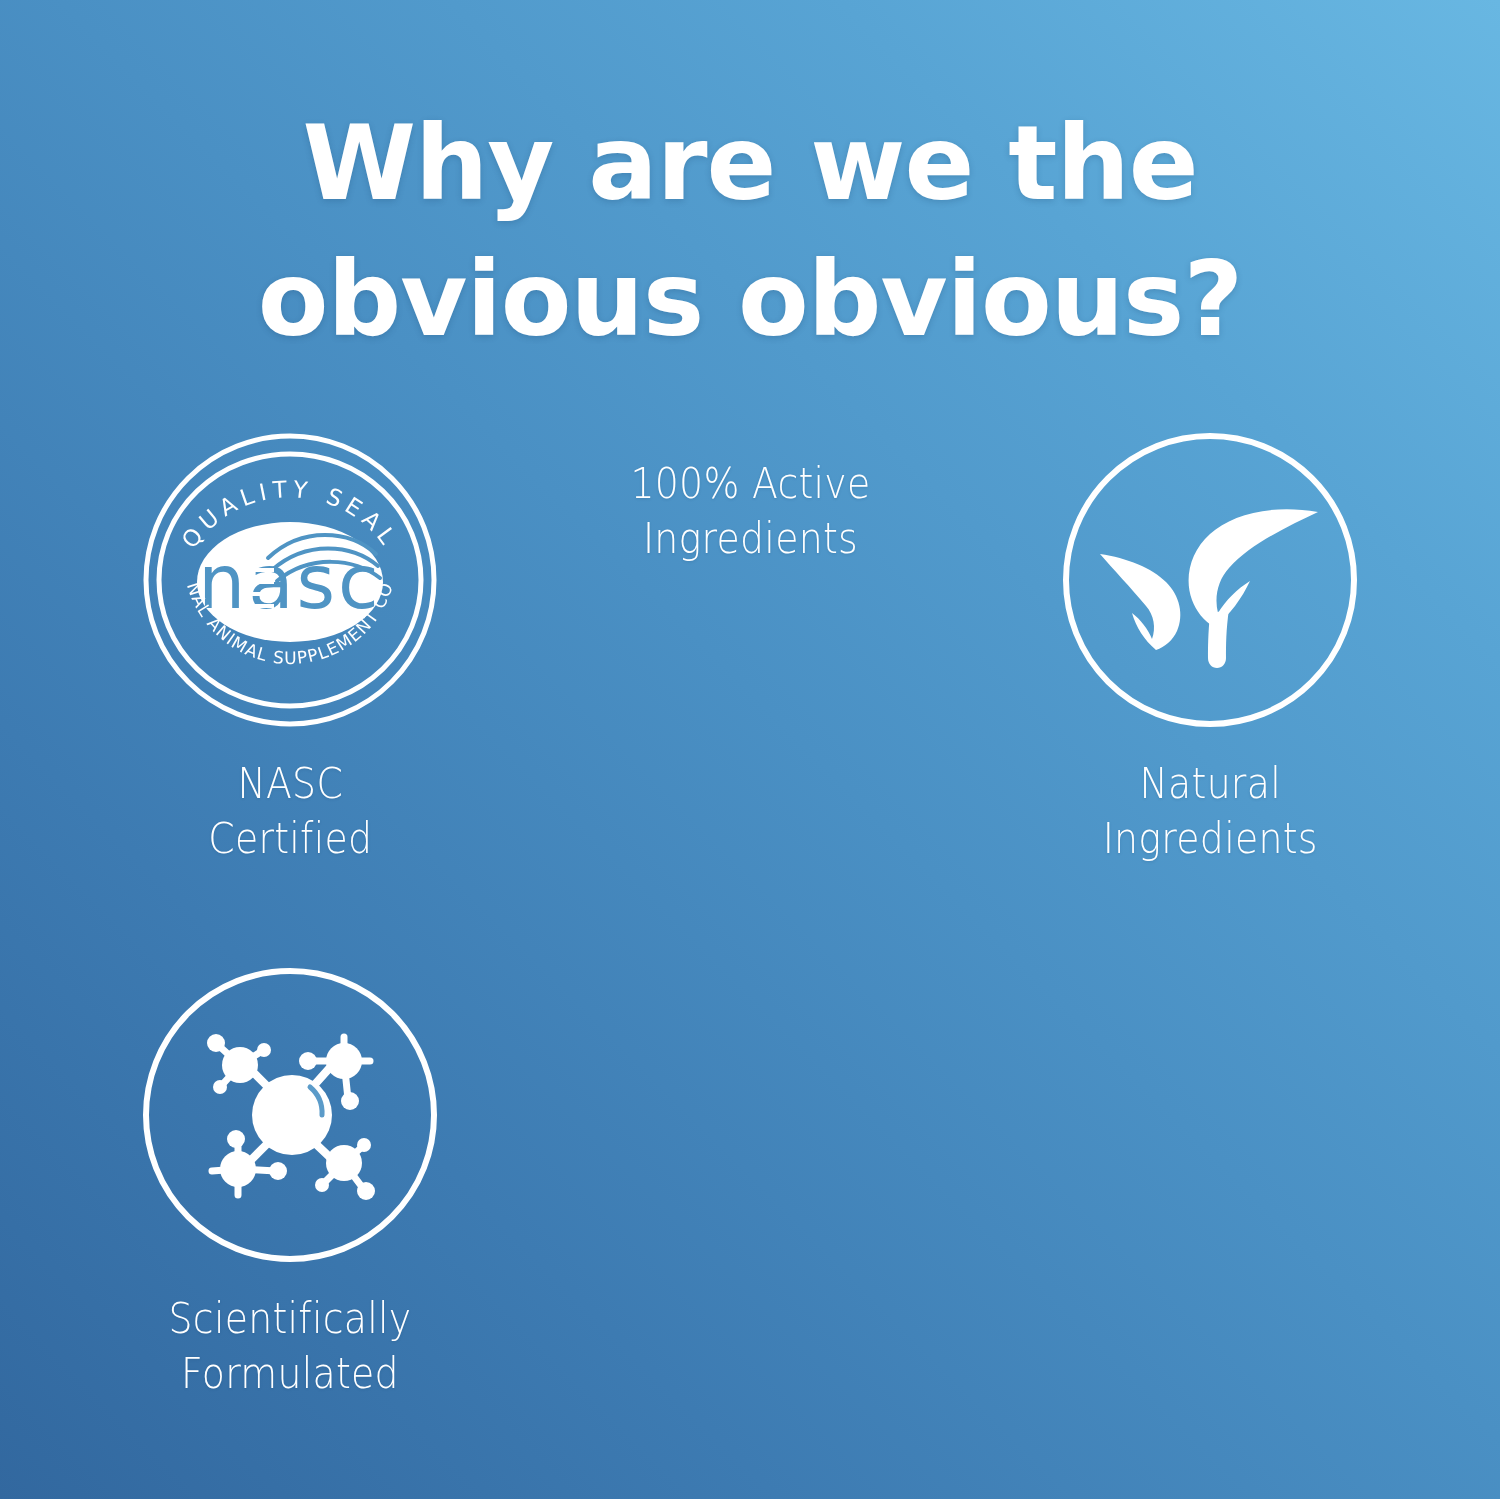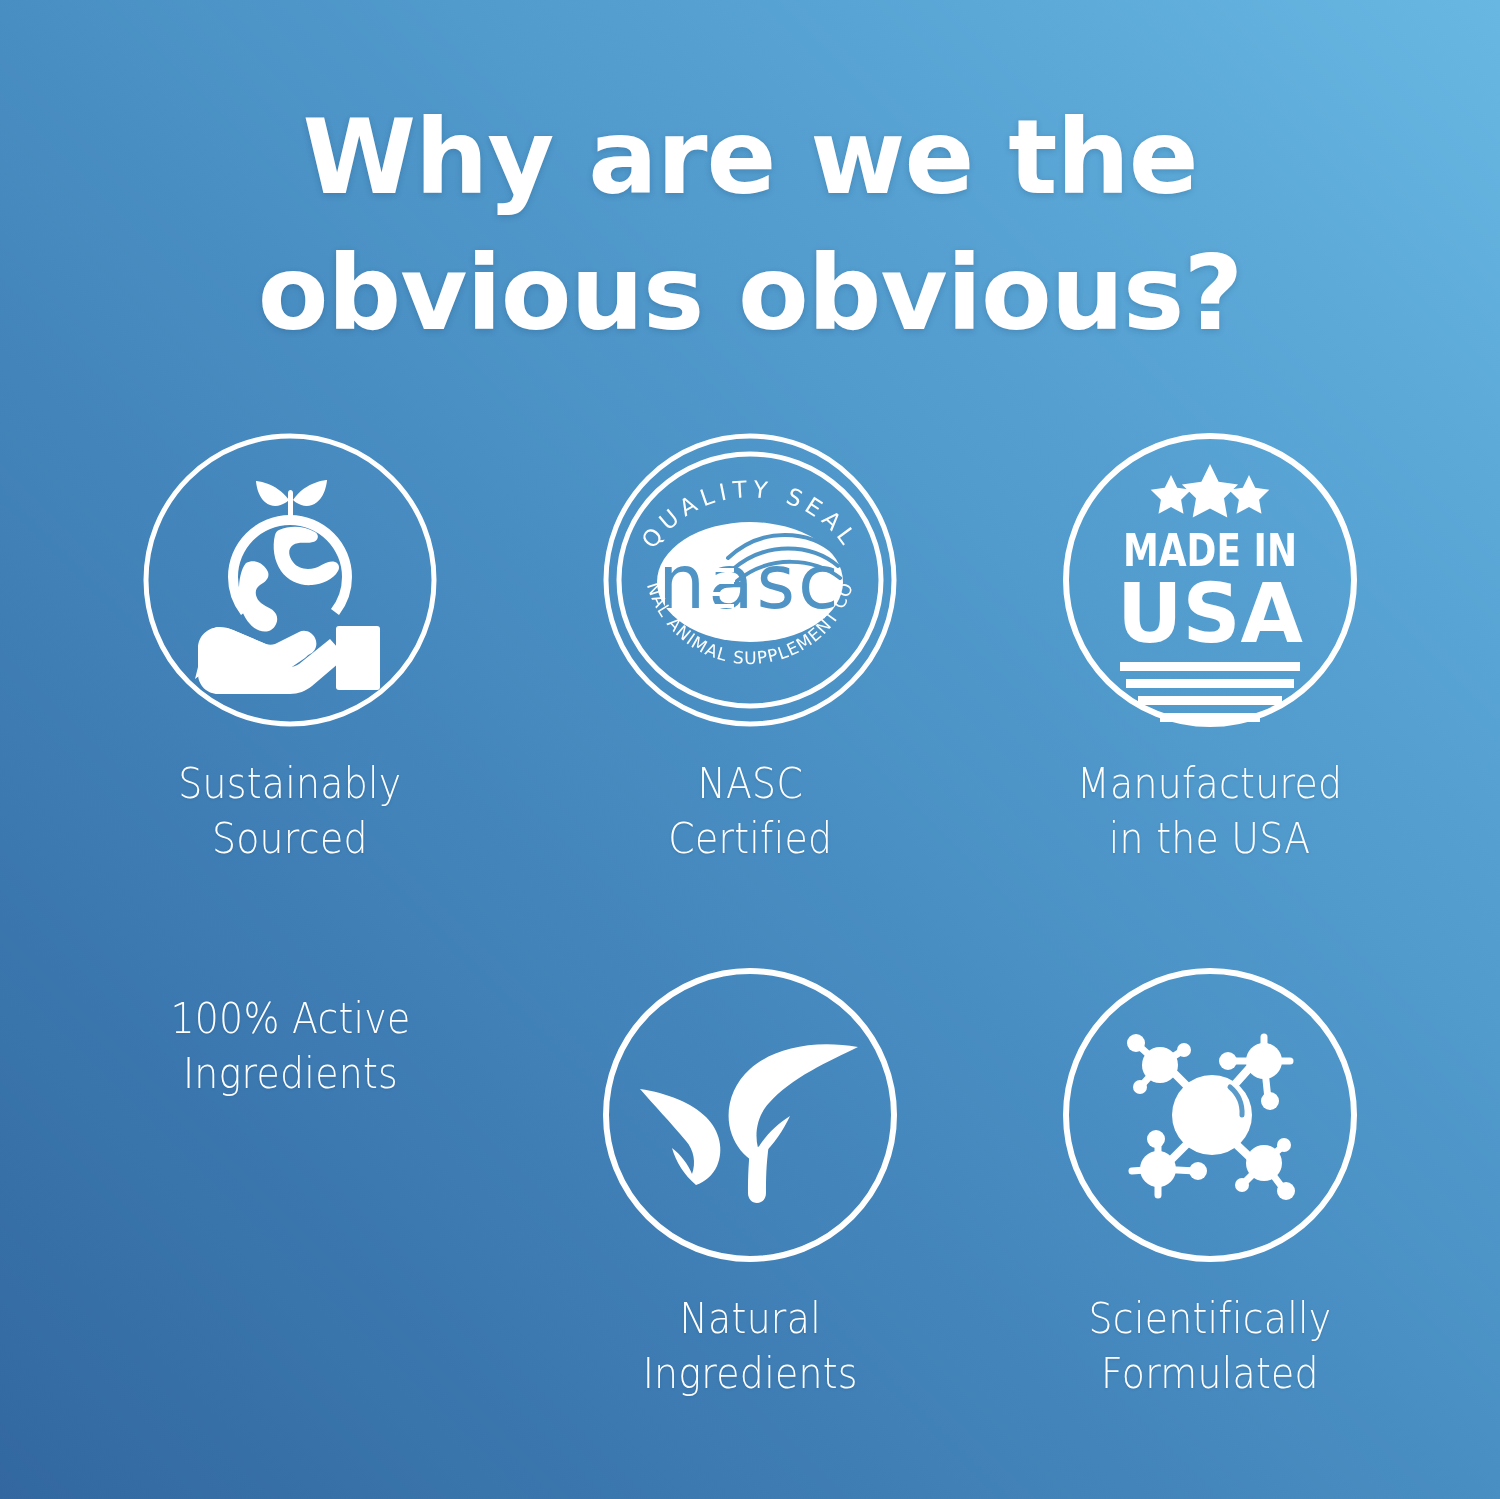--- a/index.html
+++ b/index.html
@@ -22,21 +22,21 @@
         #58a4d4 22%,
         #4a90c4 48%,
         #3d7bb2 74%,
         #32689f 100%);
     overflow: hidden;
   }
 
   
   #heading {
     position: absolute;
-    top: 90px;
+    top: 96px;
     left: 0;
     width: 1500px;
     text-align: center;
     color: #ffffff;
     font-family: "DejaVu Sans", sans-serif;
     font-weight: bold;
     font-size: 103px;
     line-height: 1.32;
     letter-spacing: -1px;
     text-shadow: 0 2px 6px rgba(20, 60, 100, .22);
@@ -84,49 +84,20 @@
 
 <div id="poster">
 
   <div id="heading">
     <span class="line">Why are we the</span>
     <span class="line">obvious obvious?</span>
   </div>
 
   <div id="grid">
 
-    <div class="cell">
-      <div class="badge">
-        <svg viewBox="0 0 300 300" xmlns="http://www.w3.org/2000/svg">
-          <circle cx="150" cy="150" r="144" fill="none" stroke="#ffffff" stroke-width="5"></circle>
-          <g fill="#ffffff">
-
-            <path d="M148 95 v-32 c0-4 5-4 5 0 v32 z"></path>
-            <path d="M149 70 c-13 -18 -33 -19 -33 -19 s1 19 14 24 c10 4 19 -5 19 -5 z"></path>
-            <path d="M153 70 c13 -19 34 -20 34 -20 s-1 20 -15 25 c-10 4 -19 -5 -19 -5 z"></path>
-
-            <path d="M150 85 a62 62 0 0 1 62 62 a62 62 0 0 1 -13 38 l-8 -6 a52 52 0 0 0 11 -32 a52 52 0 0 0 -52 -52 a52 52 0 0 0 -52 52 a52 52 0 0 0 11 32 l-8 6 a62 62 0 0 1 -13 -38 a62 62 0 0 1 62 -62 z"></path>
-
-            <path d="M106 133 c10 -5 19 2 22 9 c2 6 -3 10 -8 13 c-6 4 -5 11 -1 16 c5 6 13 6 17 13 c3 6 0 13 -5 16 c-7 4 -16 0 -21 -6 c-8 -9 -12 -22 -11 -35 c0 -9 2 -20 7 -26 z"></path>
-
-            <path d="M139 100 c12 -5 25 -4 36 2 c5 3 3 9 -2 10 c-7 2 -14 -1 -20 3 c-6 4 -4 12 0 17 c5 7 14 8 22 6 c7 -2 13 -8 20 -6 c4 1 5 6 3 9 c-5 9 -16 13 -26 14 c-12 1 -24 -4 -31 -14 c-7 -10 -9 -24 -6 -36 c1 -3 2 -4 4 -5 z"></path>
-
-            <path d="M66 205 c8 -7 18 -9 27 -5 l35 15 c4 2 9 2 13 0 l12 -6 c5 -2 11 -1 14 3 c4 5 3 12 -2 16 l-22 15 c-7 5 -16 6 -24 4 l-38 -10 c-5 -1 -10 0 -14 3 l-12 9 z"></path>
-            <path d="M66 206 c-6 5 -8 14 -5 21 c3 8 11 13 19 13 l60 4 c9 1 18 -2 25 -7 l36 -24 c6 -4 8 -12 4 -18 c-4 -6 -12 -8 -18 -4 l-30 19 l-4 -11 l31 -20 c10 -7 13 -21 6 -31 c-6 -9 -18 -12 -28 -7 l-35 21 l-35 -15 c-10 -4 -21 -2 -29 5 z" opacity="0"></path>
-
-            <path d="M62 215 c0 -10 8 -18 18 -18 c4 0 9 1 13 3 l33 14 c3 1 6 1 9 0 l24 -12 c6 -3 13 0 16 6 c3 6 1 13 -5 16 l-44 25 c-6 4 -14 5 -21 4 l-27 -5 c-9 -2 -16 -8 -16 -18 z"></path>
-            <path d="M80 197 c-12 0 -22 9 -22 21 v26 c0 11 9 20 20 20 h72 c8 0 16 -3 22 -8 l34 -29 l-16 -18 l-31 25 c-3 2 -6 3 -10 3 h-14 l-38 -16 c-6 -3 -11 -5 -17 -5 z"></path>
-
-            <rect x="196" y="196" width="44" height="64" rx="3"></rect>
-          </g>
-        </svg>
-      </div>
-      <div class="caption">Sustainably
-Sourced</div>
-    </div>
 
     <div class="cell">
       <div class="badge">
         <svg viewBox="0 0 300 300" xmlns="http://www.w3.org/2000/svg">
           <defs>
             <path id="arcTop" d="M 40 155 A 112 108 0 0 1 260 155" fill="none"></path>
             <path id="arcBottom" d="M 46 150 A 106 104 0 0 0 254 150" fill="none"></path>
           </defs>
           <circle cx="150" cy="150" r="144" fill="none" stroke="#ffffff" stroke-width="5"></circle>
           <ellipse cx="150" cy="150" rx="131" ry="126" fill="none" stroke="#ffffff" stroke-width="5"></ellipse>
@@ -152,44 +123,20 @@
           </text>
           <text font-family="'DejaVu Sans', sans-serif" font-size="17" font-weight="400" fill="#ffffff" letter-spacing="1.1">
             <textPath href="#arcBottom" startOffset="50%" text-anchor="middle">NATIONAL ANIMAL SUPPLEMENT COUNCIL</textPath>
           </text>
         </svg>
       </div>
       <div class="caption">NASC
 Certified</div>
     </div>
 
-    <div class="cell">
-      <div class="badge">
-        <svg viewBox="0 0 300 300" xmlns="http://www.w3.org/2000/svg">
-          <circle cx="150" cy="150" r="144" fill="none" stroke="#ffffff" stroke-width="6"></circle>
-          <g fill="#ffffff">
-
-            <path d="M111 45 l6.2 12.8 l14.1 2 l-10.2 9.9 l2.4 14 l-12.5 -6.6 l-12.5 6.6 l2.4 -14 l-10.2 -9.9 l14.1 -2 z"></path>
-            <path d="M150 34 l8.6 17.7 l19.5 2.8 l-14.1 13.7 l3.3 19.4 l-17.3 -9.1 l-17.3 9.1 l3.3 -19.4 l-14.1 -13.7 l19.5 -2.8 z"></path>
-            <path d="M189 45 l6.2 12.8 l14.1 2 l-10.2 9.9 l2.4 14 l-12.5 -6.6 l-12.5 6.6 l2.4 -14 l-10.2 -9.9 l14.1 -2 z"></path>
-          </g>
-          <text x="150" y="136" text-anchor="middle" font-family="'DejaVu Sans', sans-serif" font-weight="bold" font-size="44" fill="#ffffff" transform="translate(0,0) scale(1,1)" textLength="174" lengthAdjust="spacingAndGlyphs">MADE IN</text>
-          <text x="150" y="212" text-anchor="middle" font-family="'DejaVu Sans', sans-serif" font-weight="bold" font-size="82" fill="#ffffff" textLength="186" lengthAdjust="spacingAndGlyphs">USA</text>
-
-          <g fill="#ffffff">
-            <rect x="60" y="232" width="180" height="9"></rect>
-            <rect x="66" y="249" width="168" height="9"></rect>
-            <rect x="78" y="266" width="144" height="9"></rect>
-            <rect x="100" y="283" width="100" height="9"></rect>
-          </g>
-        </svg>
-      </div>
-      <div class="caption">Manufactured
-in the USA</div>
-    </div>
 
     <div class="cell">
       <div class="caption">100% Active
 Ingredients</div>
     </div>
 
     <div class="cell">
       <div class="badge">
         <svg viewBox="0 0 300 300" xmlns="http://www.w3.org/2000/svg">
           <circle cx="150" cy="150" r="144" fill="none" stroke="#ffffff" stroke-width="6"></circle>

